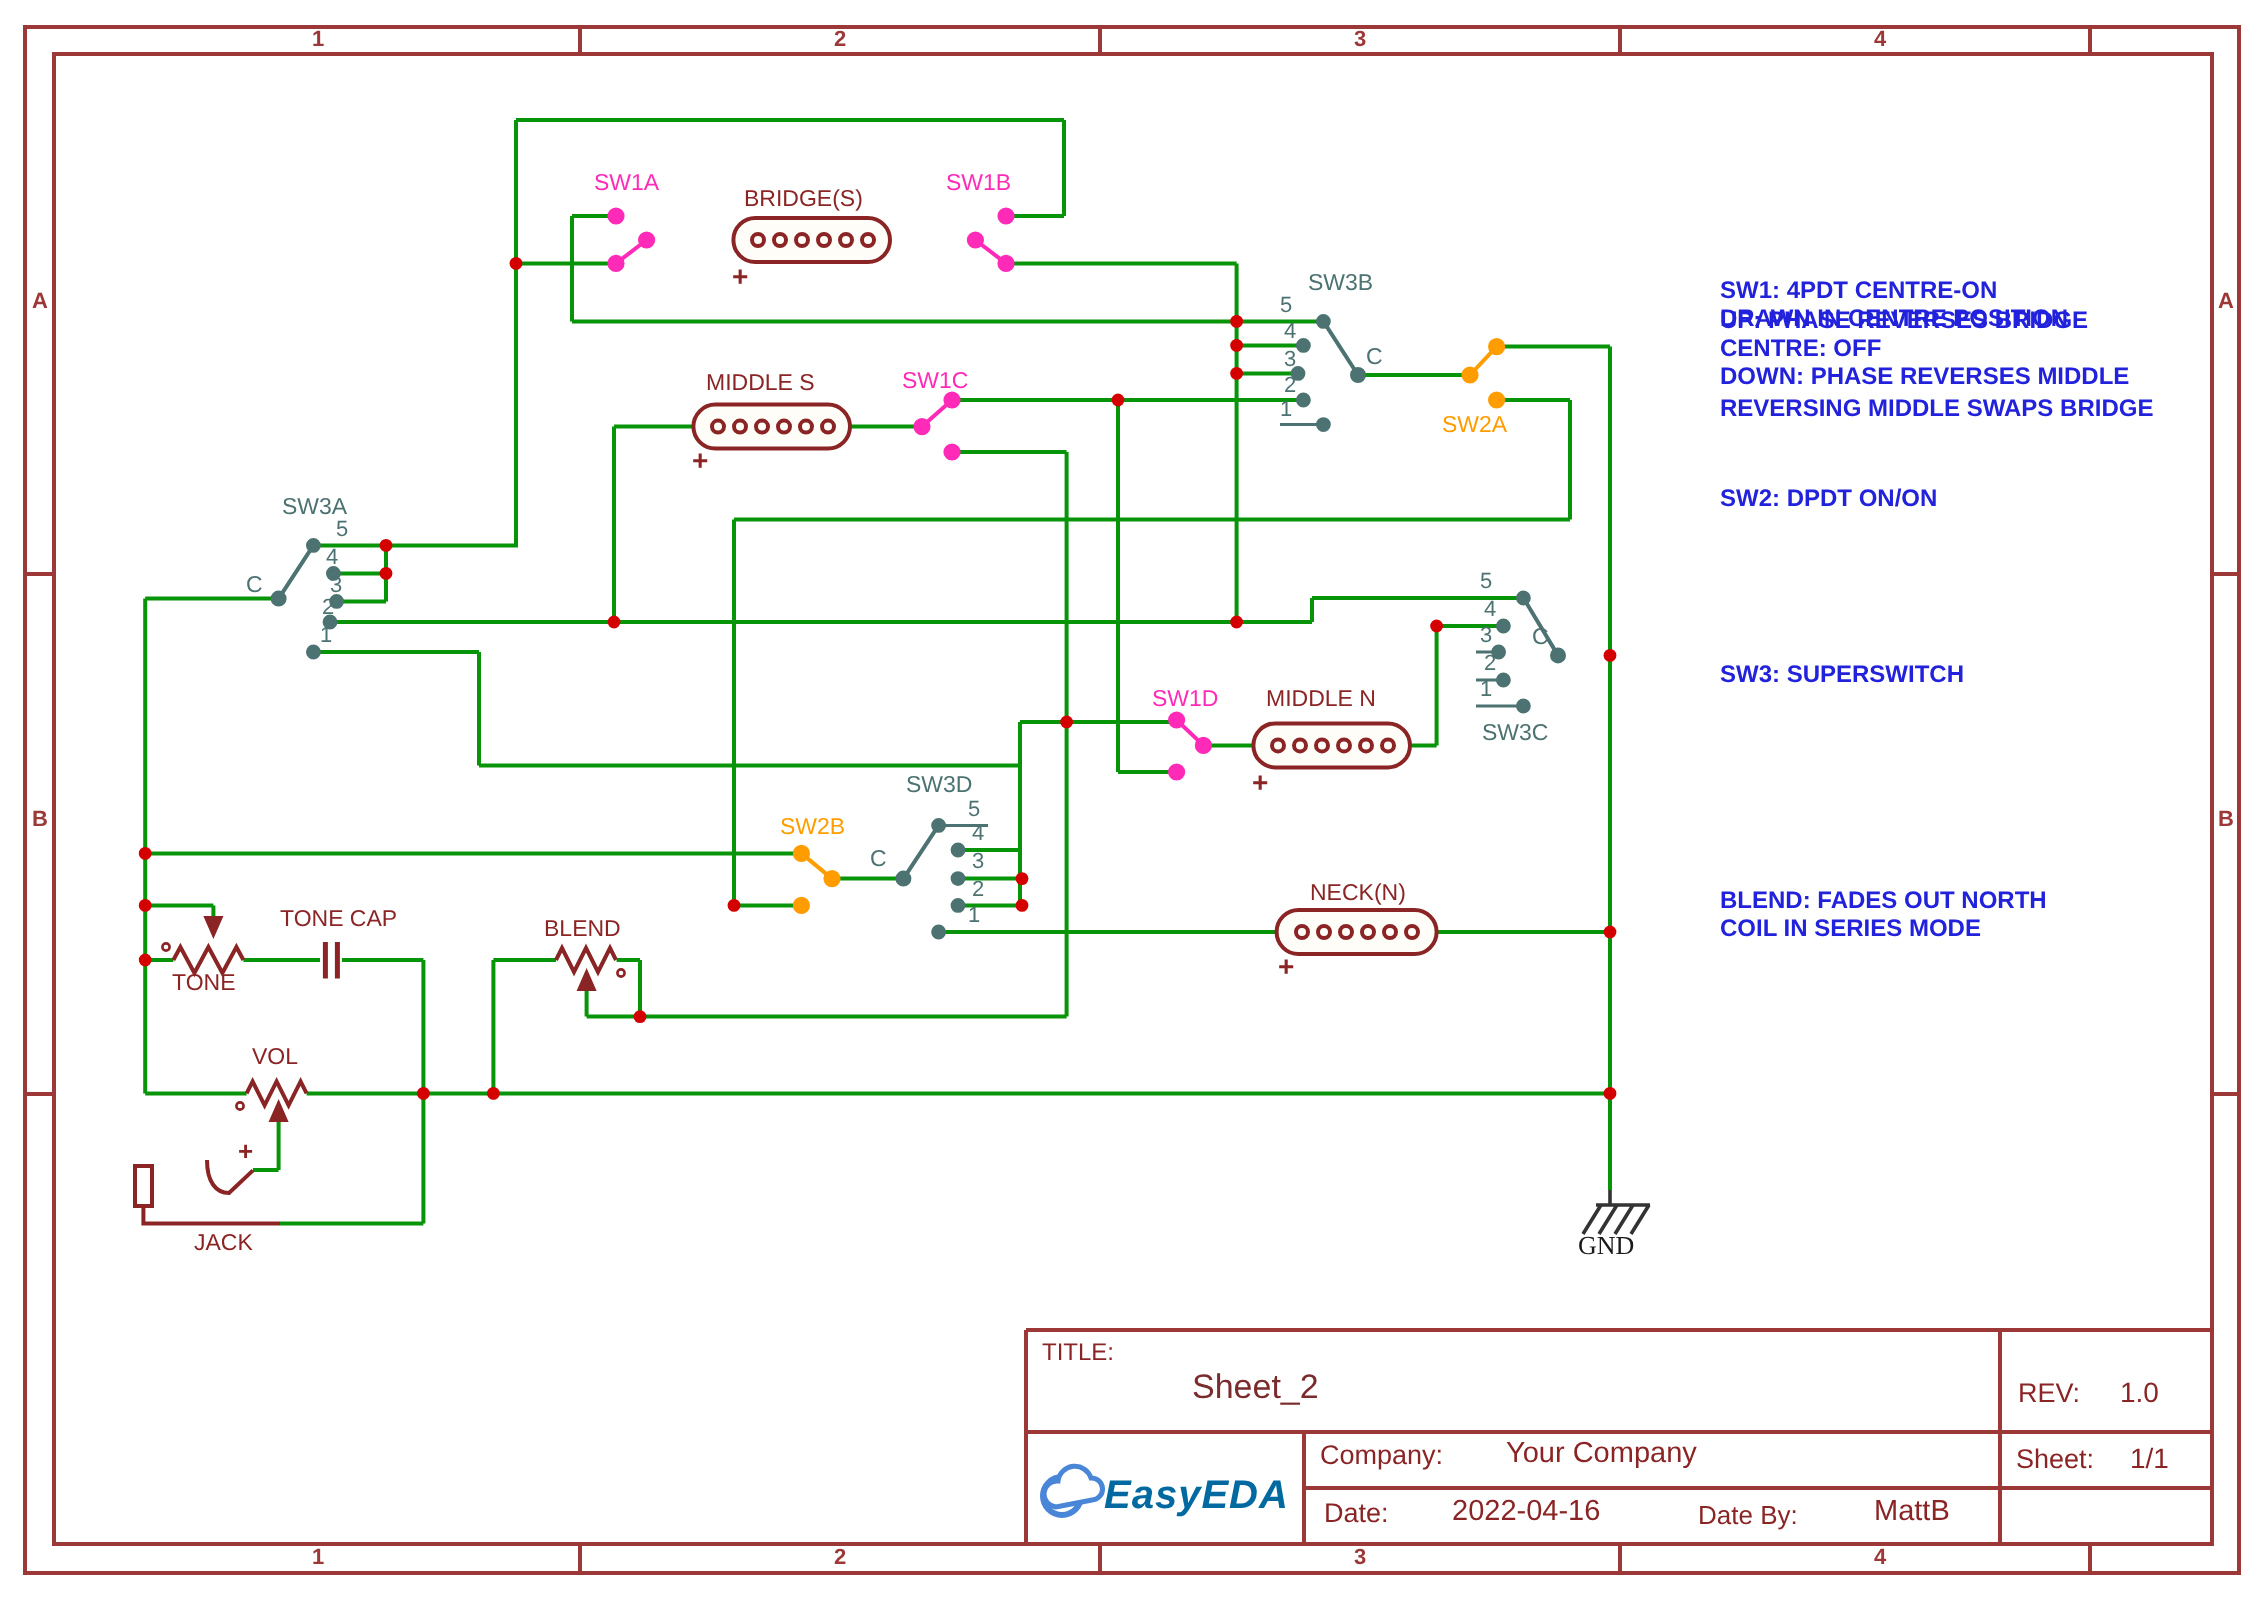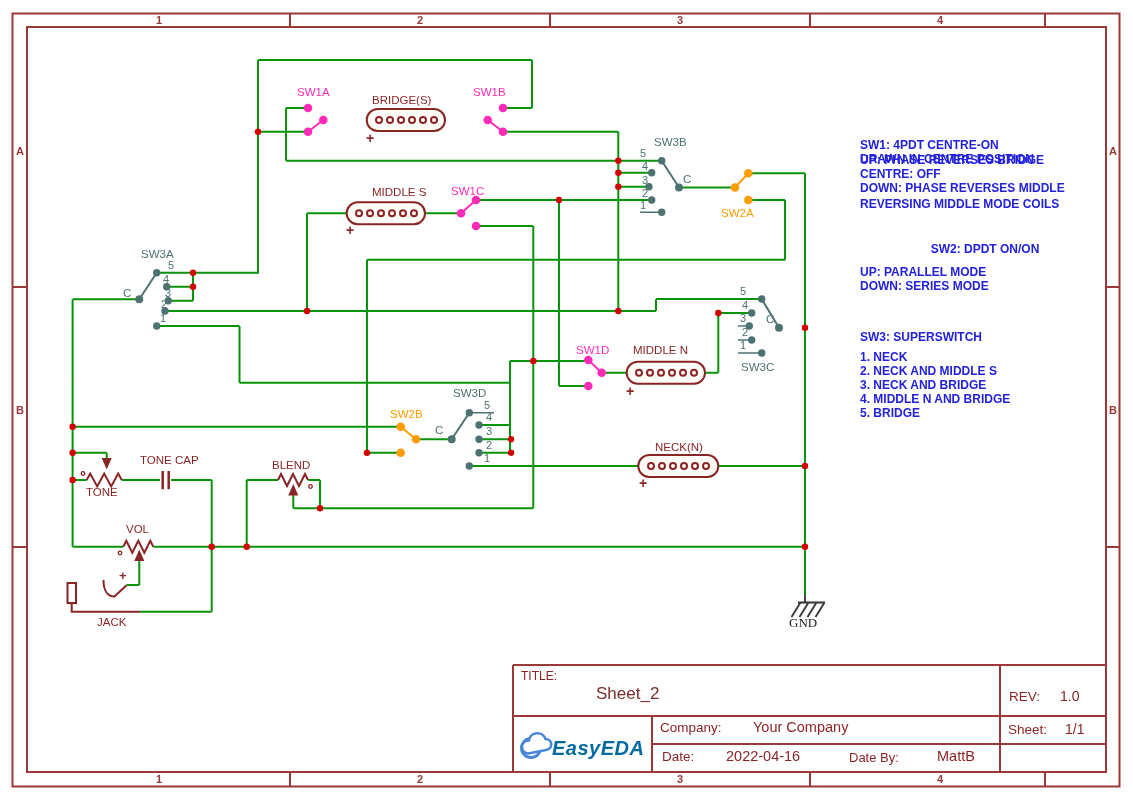--- a/index.html
+++ b/index.html
@@ -223,21 +223,21 @@
   <span class="frametxt" style="left:930px;top:773px;">4</span>
   <span class="framelet" style="left:13px;top:145px;">A</span>
   <span class="framelet" style="left:13px;top:404px;">B</span>
   <span class="framelet" style="left:1106px;top:145px;">A</span>
   <span class="framelet" style="left:1106px;top:404px;">B</span>
 
   <span class="lbl pink complbl" style="left:297px;top:87px;">SW1A</span>
   <span class="lbl mar complbl" style="left:372px;top:95px;">BRIDGE(S)</span>
   <span class="lbl pink complbl" style="left:473px;top:87px;">SW1B</span>
   <span class="lbl teal complbl" style="left:654px;top:137px;">SW3B</span>
-  <span class="lbl mar complbl" style="left:372px;top:187px;">MIDDLE S</span>
+  <span class="lbl mar complbl" style="left:353px;top:187px;">MIDDLE S</span>
   <span class="lbl pink complbl" style="left:451px;top:186px;">SW1C</span>
   <span class="lbl org complbl" style="left:721px;top:208px;">SW2A</span>
   <span class="lbl teal complbl" style="left:141px;top:249px;">SW3A</span>
   <span class="lbl pink complbl" style="left:576px;top:345px;">SW1D</span>
   <span class="lbl mar complbl" style="left:633px;top:345px;">MIDDLE N</span>
   <span class="lbl teal complbl" style="left:741px;top:362px;">SW3C</span>
   <span class="lbl org complbl" style="left:390px;top:409px;">SW2B</span>
   <span class="lbl teal complbl" style="left:453px;top:388px;">SW3D</span>
   <span class="lbl mar complbl" style="left:655px;top:442px;">NECK(N)</span>
   <span class="lbl mar complbl" style="left:140px;top:455px;">TONE CAP</span>
@@ -279,30 +279,25 @@
   <span class="lbl pin" style="left:486px;top:426px;">3</span>
   <span class="lbl pin" style="left:486px;top:440px;">2</span>
   <span class="lbl pin" style="left:484px;top:453px;">1</span>
   <span class="lbl clbl" style="left:435px;top:425px;">C</span>
 
   <div class="note" style="top:122px;margin-top:16px;">SW1: 4PDT CENTRE-ON
 DRAWN IN CENTRE POSITION</div>
   <div class="note" style="top:153px;">UP: PHASE REVERSES BRIDGE
 CENTRE: OFF
 DOWN: PHASE REVERSES MIDDLE</div>
-  <div class="note" style="top:197px;">REVERSING MIDDLE MODE COILS</div>
-  <div class="note" style="top:242px;text-align:center;">SW2: DPDT ON/ON</div>
-  <div class="note" style="top:265px;">UP: PARALLEL MODE
-DOWN: SERIES MODE</div>
+  <div class="note" style="top:197px;">REVERSING MIDDLE SWAPS BRIDGE</div>
+  <div class="note" style="top:242px;">SW2: DPDT ON/ON</div>
   <div class="note" style="top:330px;">SW3: SUPERSWITCH</div>
-  <div class="note" style="top:350px;">1. NECK
-2. NECK AND MIDDLE S
-3. NECK AND BRIDGE
-4. MIDDLE N AND BRIDGE
-5. BRIDGE</div>
+  <div class="note" style="top:443px;">BLEND: FADES OUT NORTH
+COIL IN SERIES MODE</div>
 
   <span class="tb" style="left:521px;top:669px;font-size:12px;">TITLE:</span>
   <span class="tb" style="left:596px;top:684px;font-size:17px;color:#7a2c2c;">Sheet_2</span>
   <span class="tb" style="left:1009px;top:689px;font-size:13.5px;">REV:</span>
   <span class="tb" style="left:1060px;top:688px;font-size:14px;">1.0</span>
   <span class="tb" style="left:660px;top:720px;font-size:13.5px;">Company:</span>
   <span class="tb" style="left:753px;top:719px;font-size:14.5px;">Your Company</span>
   <span class="tb" style="left:1008px;top:722px;font-size:13.5px;">Sheet:</span>
   <span class="tb" style="left:1065px;top:721px;font-size:14px;">1/1</span>
   <span class="tb" style="left:662px;top:749px;font-size:13.5px;">Date:</span>

